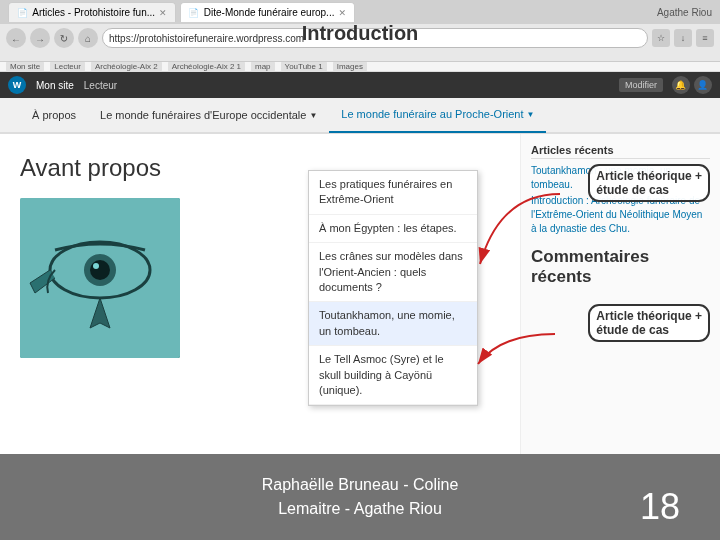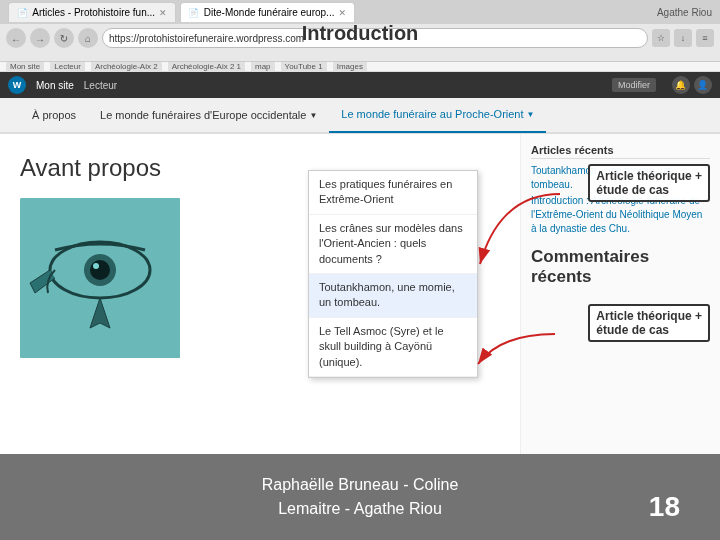--- a/index.html
+++ b/index.html
@@ -146,21 +146,21 @@
       align-items: center;
       justify-content: center;
       color: #fff;
       font-size: 9px;
       font-weight: bold;
     }
     .wp-admin-right {
       margin-left: auto;
       display: flex;
       align-items: center;
-      gap: 16px;
+      gap: 9px;
     }
     .wp-edit-btn {
       background: #555;
       color: #ccc;
       font-size: 9px;
       padding: 2px 6px;
       border-radius: 2px;
       cursor: pointer;
     }
     .wp-user-icons {
@@ -316,30 +316,30 @@
       left: 0;
       right: 0;
     }
     .presenter-names {
       font-size: 16px;
       color: #fff;
       line-height: 1.5;
       text-align: center;
     }
     .slide-number {
-      font-size: 28px;
+      font-size: 36px;
       color: #fff;
-      font-weight: bold;
+      font-weight: normal;
       margin-top: 20px;
     }
     .annotation-label {
       position: absolute;
       background: rgba(255,255,255,0.95);
       border: 1px solid #333;
-      border-radius: 3px;
+      border-radius: 11px;
       padding: 3px 6px;
       font-size: 11px;
       font-weight: bold;
       color: #333;
       z-index: 160;
       white-space: nowrap;
       pointer-events: none;
     }
 
     .page-content-area {
@@ -458,20 +458,21 @@
       <div class="sidebar-section">
         <div class="sidebar-title">Articles récents</div>
         <div class="sidebar-entry">Toutankhamon : une momie, un tombeau.</div>
         <div class="sidebar-entry">Introduction : Archéologie funéraire de l'Extrême-Orient du Néolithique Moyen à la dynastie des Chu.</div>
       </div>
       <div class="comments-title">Commentaires récents</div>
     </div>
 
     <div class="dropdown-menu">
       <div class="dropdown-item">Les pratiques funéraires en Extrême-Orient</div>
+      <div class="dropdown-item">À mon Égypten : les étapes.</div>
       <div class="dropdown-item">Les crânes sur modèles dans l'Orient-Ancien : quels documents ?</div>
       <div class="dropdown-item highlighted">Toutankhamon, une momie, un tombeau.</div>
       <div class="dropdown-item">Le Tell Asmoc (Syre) et le skull building à Cayönü (unique).</div>
     </div>
 
     <div class="annotation-label" style="top: 30px; right: 10px; font-size:12px; font-weight:bold; border:2px solid #333; text-align:left;">
       <span>Article théorique +<br>étude de cas</span>
     </div>
 
     <svg style="position:absolute; top:0; left:0; width:100%; height:100%; pointer-events:none; z-index:170;">

